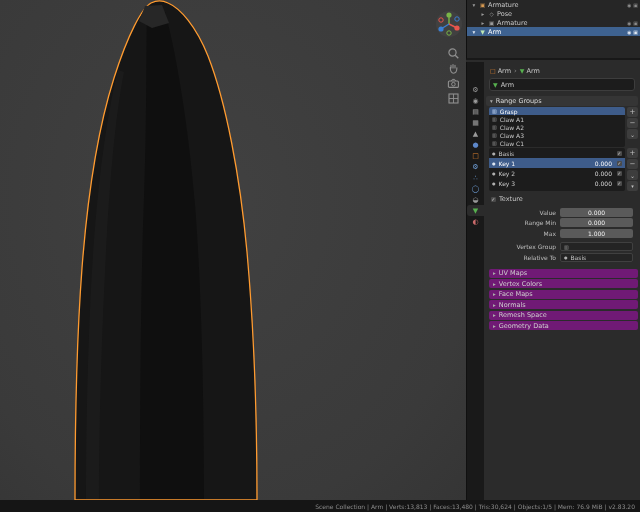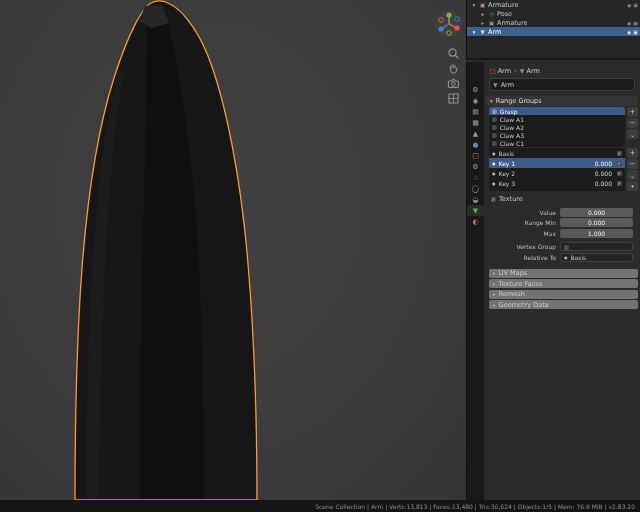--- a/index.html
+++ b/index.html
@@ -57,21 +57,21 @@
   .chk.on::after{content:"✓"}
   .keyval{margin-left:auto;font-size:6px;color:#d8d8d8;padding-right:2px}
   .relrow{display:flex;align-items:center;gap:3px;margin:4px 0 0 7px}
   .fieldrow{display:flex;align-items:center;height:9px;margin:1.5px 7px 0 0}
   .flabel{width:72px;text-align:right;margin-right:4px;color:#bdbdbd;font-size:6px;flex:none}
   .num{flex:1;height:9px;background:#5a5a5a;border-radius:2px;color:#f2f2f2;display:flex;
        align-items:center;justify-content:center;font-size:6px}
   .inputf{flex:1;height:9px;background:#242424;border:1px solid #404040;border-radius:2px;
           display:flex;align-items:center;gap:3px;padding:0 3px;font-size:6px;box-sizing:border-box}
   .panels{margin:7px 2px 0 5px}
-  .cpanel{height:9px;background:#737373;border-radius:2px;margin-bottom:1.5px;display:flex;
+  .cpanel{height:9px;background:#701a75;border-radius:2px;margin-bottom:1.5px;display:flex;
           align-items:center;gap:3px;padding:0 4px;color:#cfcfcf}
   .gap{height:3px}
   
   #statusbar{position:absolute;left:0;top:500px;width:640px;height:12px;background:#151515;
              display:flex;align-items:center;justify-content:flex-end;padding-right:5px;
              box-sizing:border-box;font-size:6px;color:#8b8b8b}
 </style>
 </head>
 <body>
 
@@ -316,25 +316,33 @@
       </span>
     </div>
 
     <div class="panels">
       <div class="cpanel">
           <span class="tri-r"></span>
           <span>UV Maps</span>
         </div>
       <div class="cpanel">
           <span class="tri-r"></span>
-          <span>Texture Faces</span>
-        </div>
-      <div class="cpanel">
-          <span class="tri-r"></span>
-          <span>Remesh</span>
+          <span>Vertex Colors</span>
+        </div>
+      <div class="cpanel">
+          <span class="tri-r"></span>
+          <span>Face Maps</span>
+        </div>
+      <div class="cpanel">
+          <span class="tri-r"></span>
+          <span>Normals</span>
+        </div>
+      <div class="cpanel">
+          <span class="tri-r"></span>
+          <span>Remesh Space</span>
         </div>
       <div class="cpanel">
           <span class="tri-r"></span>
           <span>Geometry Data</span>
         </div>
     </div>
   </div>
 
   <div id="statusbar">
     <span>Scene Collection | Arm | Verts:13,813 | Faces:13,480 | Tris:30,624 | Objects:1/5 | Mem: 76.9 MiB | v2.83.20</span>

